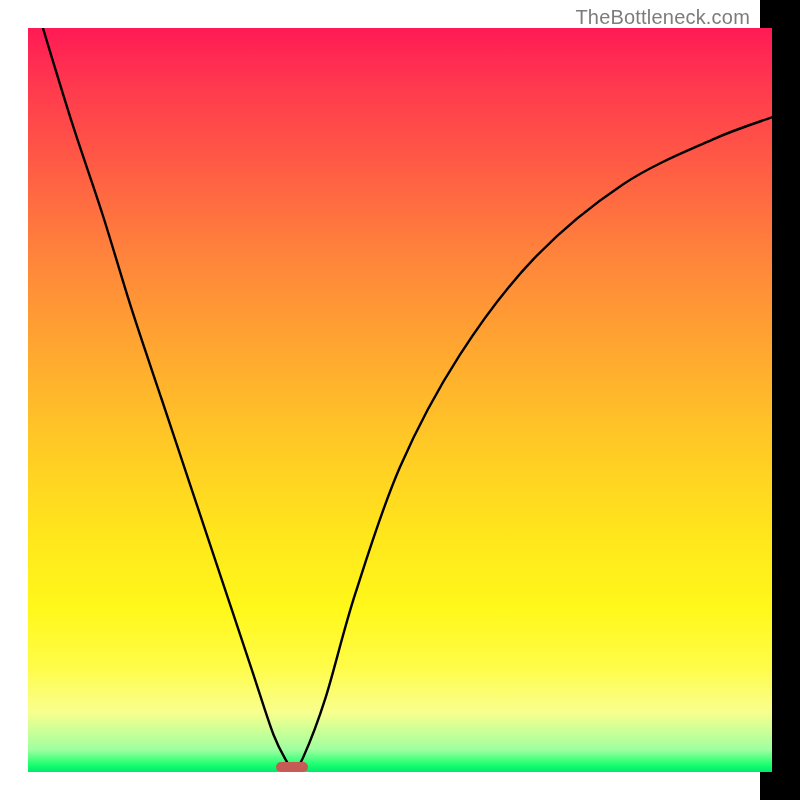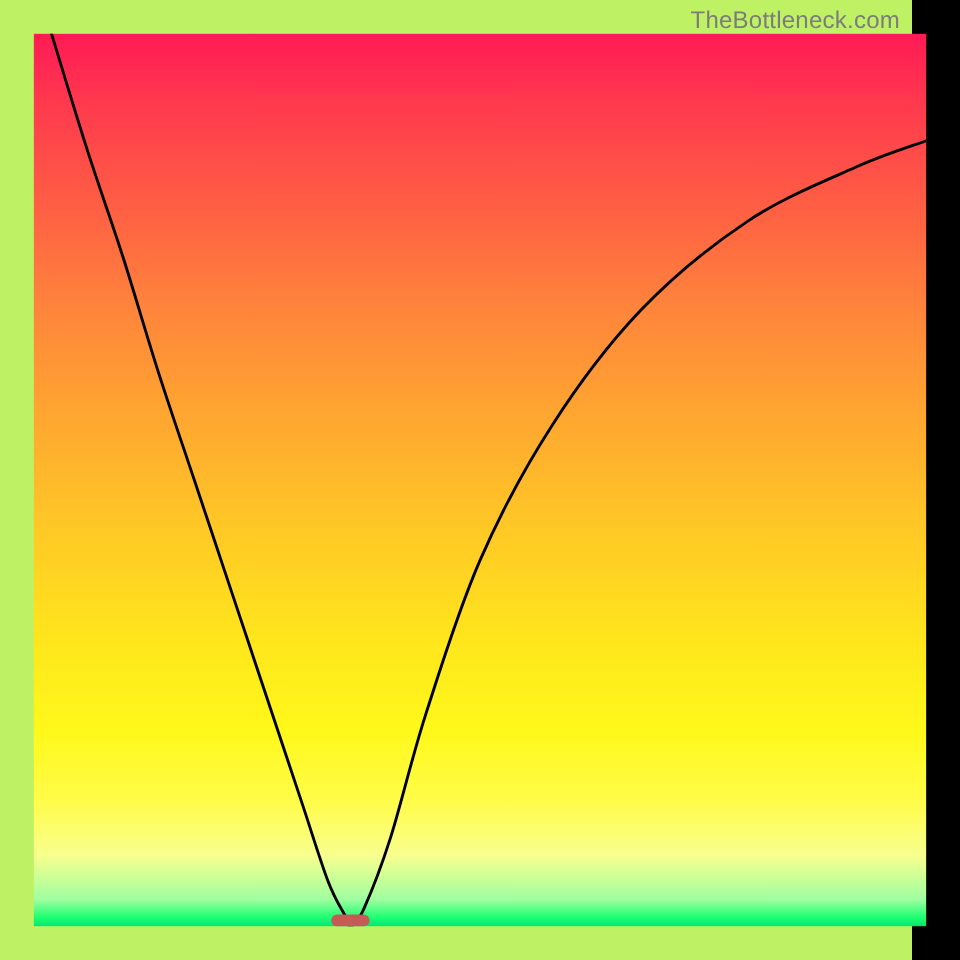--- a/index.html
+++ b/index.html
@@ -10,21 +10,21 @@
     background: #000;
     font-family: Arial, Helvetica, sans-serif;
     overflow: hidden;
   }
   .frame {
     position: absolute;
     left: 0;
     top: 0;
     width: 760px;
     height: 800px;
-    background: #bef264;
+    background: #ffffff;
   }
   .plot {
     position: absolute;
     left: 28px;
     top: 28px;
     width: 744px;
     height: 744px;
     overflow: hidden;
   }
   .gradient {

